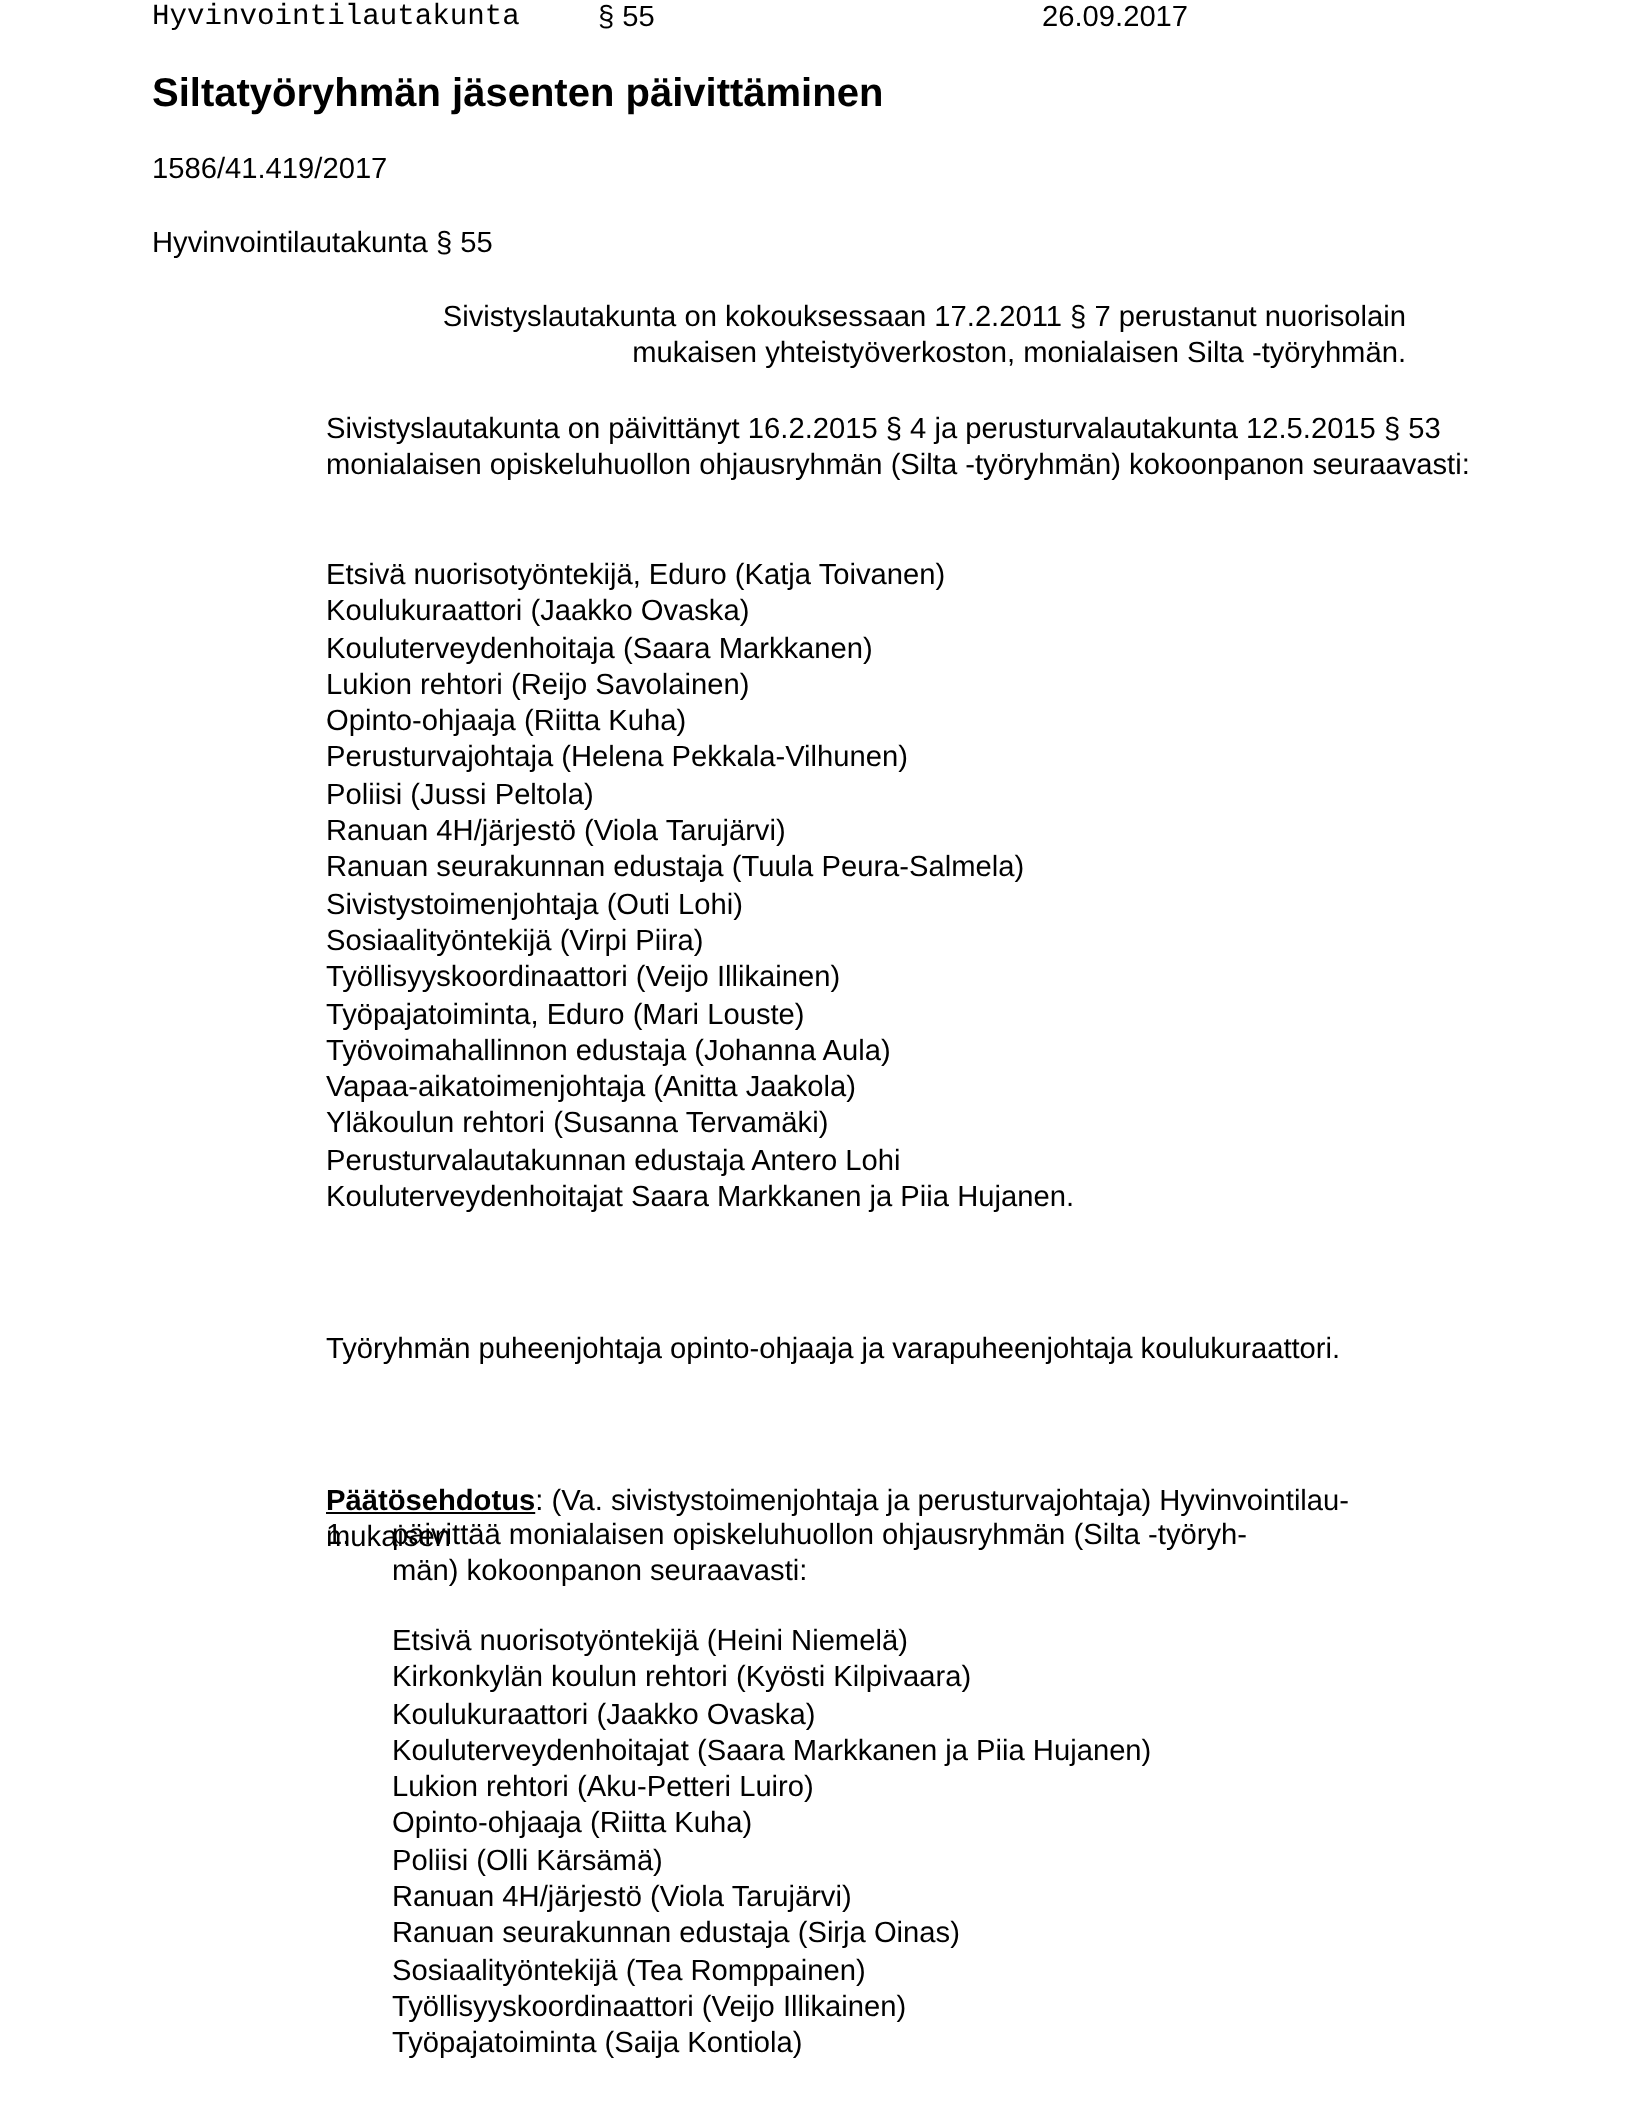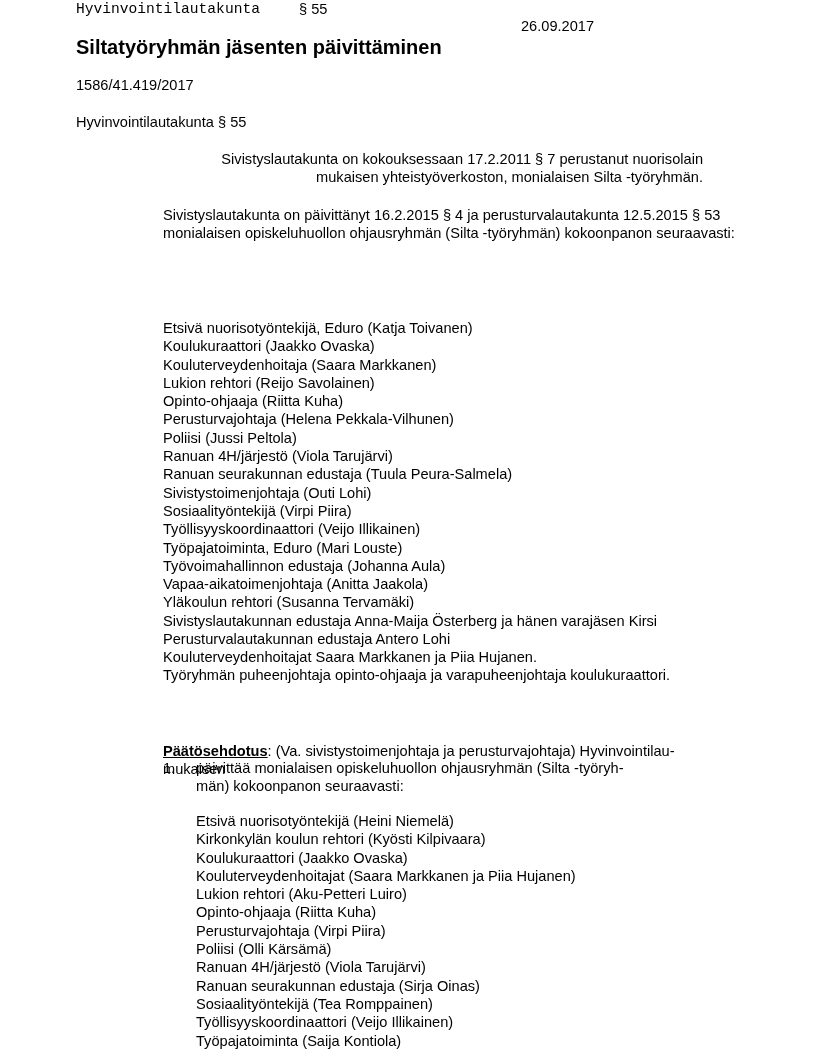--- a/index.html
+++ b/index.html
@@ -21,53 +21,52 @@
     .numbered { position: absolute; left: 163px; top: 759px; width: 600px; line-height: 18.3px; }
     .num { position: absolute; left: 0; top: 0; }
     .num-text { margin-left: 33px; }
     .sublist { position: absolute; left: 196px; top: 812px; line-height: 18.3px; }
   </style>
 </head>
 <body>
 
 <div class="abs hdr" style="left:76px;font-family:Liberation Mono, monospace;">Hyvinvointilautakunta</div>
 <div class="abs hdr" style="left:299px;">§ 55</div>
-<div class="abs hdr" style="left:521px;margin-top:17px;">26.09.2017</div>
+<div class="abs hdr" style="left:521px;">26.09.2017</div>
 
 <div class="abs title">Siltatyöryhmän jäsenten päivittäminen</div>
 <div class="abs refno">1586/41.419/2017</div>
 <div class="abs board">Hyvinvointilautakunta § 55</div>
 
 <div class="body-block" style="top:150px;text-align:right;">
   <p style="width:540px; white-space:normal;">Sivistyslautakunta on kokouksessaan 17.2.2011 § 7 perustanut nuorisolain mukaisen yhteistyöverkoston, monialaisen Silta -työryhmän.</p>
 </div>
 
 <div class="body-block" style="top:206px;">
   <p style="width:575px; white-space:normal;">Sivistyslautakunta on päivittänyt 16.2.2015 § 4 ja perusturvalautakunta 12.5.2015 § 53 monialaisen opiskeluhuollon ohjausryhmän (Silta -työryhmän) kokoonpanon seuraavasti:</p>
 </div>
 
-<div class="body-block" style="top:279px;margin-top:40px;">
+<div class="body-block" style="top:279px;">
   <ul class="list" id="prev-list">
       <li>Etsivä nuorisotyöntekijä, Eduro (Katja Toivanen)</li>
       <li>Koulukuraattori (Jaakko Ovaska)</li>
       <li>Kouluterveydenhoitaja (Saara Markkanen)</li>
       <li>Lukion rehtori (Reijo Savolainen)</li>
       <li>Opinto-ohjaaja (Riitta Kuha)</li>
       <li>Perusturvajohtaja (Helena Pekkala-Vilhunen)</li>
       <li>Poliisi (Jussi Peltola)</li>
       <li>Ranuan 4H/järjestö (Viola Tarujärvi)</li>
       <li>Ranuan seurakunnan edustaja (Tuula Peura-Salmela)</li>
       <li>Sivistystoimenjohtaja (Outi Lohi)</li>
       <li>Sosiaalityöntekijä (Virpi Piira)</li>
       <li>Työllisyyskoordinaattori (Veijo Illikainen)</li>
       <li>Työpajatoiminta, Eduro (Mari Louste)</li>
       <li>Työvoimahallinnon edustaja (Johanna Aula)</li>
       <li>Vapaa-aikatoimenjohtaja (Anitta Jaakola)</li>
       <li>Yläkoulun rehtori (Susanna Tervamäki)</li>
-      <li>Sivistyslautakunnan edustaja Anna-Maija Österberg ja hänen varajäsen Kirsi</li>
       <li>Perusturvalautakunnan edustaja Antero Lohi</li>
       <li>Kouluterveydenhoitajat Saara Markkanen ja Piia Hujanen.</li>
     </ul>
 </div>
 
 <div class="body-block" style="top:666px;">
   <p>Työryhmän puheenjohtaja opinto-ohjaaja ja varapuheenjohtaja koulukuraattori.</p>
 </div>
 
 <div class="body-block" style="top:703px;margin-top:39px;">
@@ -84,21 +83,20 @@
 </div>
 
 <div class="sublist">
   <ul class="list" id="new-list">
       <li>Etsivä nuorisotyöntekijä (Heini Niemelä)</li>
       <li>Kirkonkylän koulun rehtori (Kyösti Kilpivaara)</li>
       <li>Koulukuraattori (Jaakko Ovaska)</li>
       <li>Kouluterveydenhoitajat (Saara Markkanen ja Piia Hujanen)</li>
       <li>Lukion rehtori (Aku-Petteri Luiro)</li>
       <li>Opinto-ohjaaja (Riitta Kuha)</li>
-      <li>Perusturvajohtaja (Virpi Piira)</li>
       <li>Poliisi (Olli Kärsämä)</li>
       <li>Ranuan 4H/järjestö (Viola Tarujärvi)</li>
       <li>Ranuan seurakunnan edustaja (Sirja Oinas)</li>
       <li>Sosiaalityöntekijä (Tea Romppainen)</li>
       <li>Työllisyyskoordinaattori (Veijo Illikainen)</li>
       <li>Työpajatoiminta (Saija Kontiola)</li>
     </ul>
 </div>
 
 </body></html>

